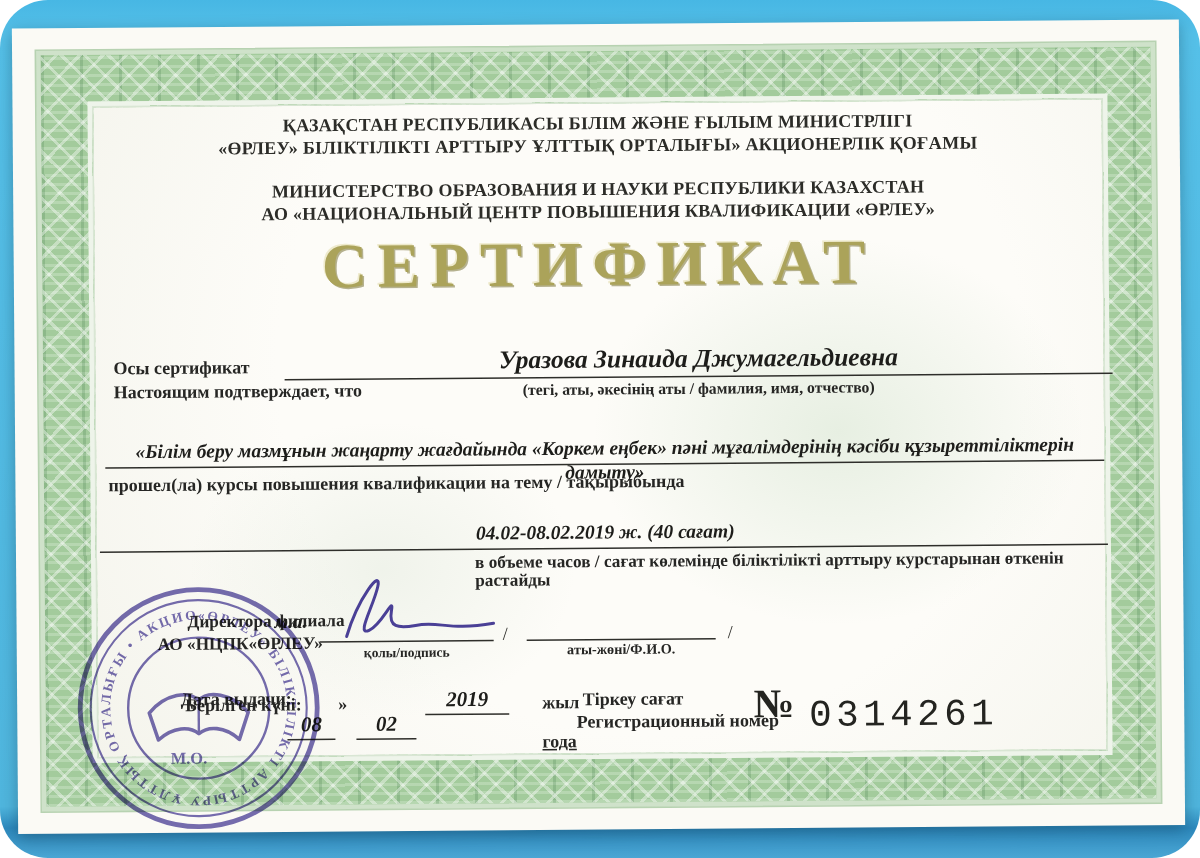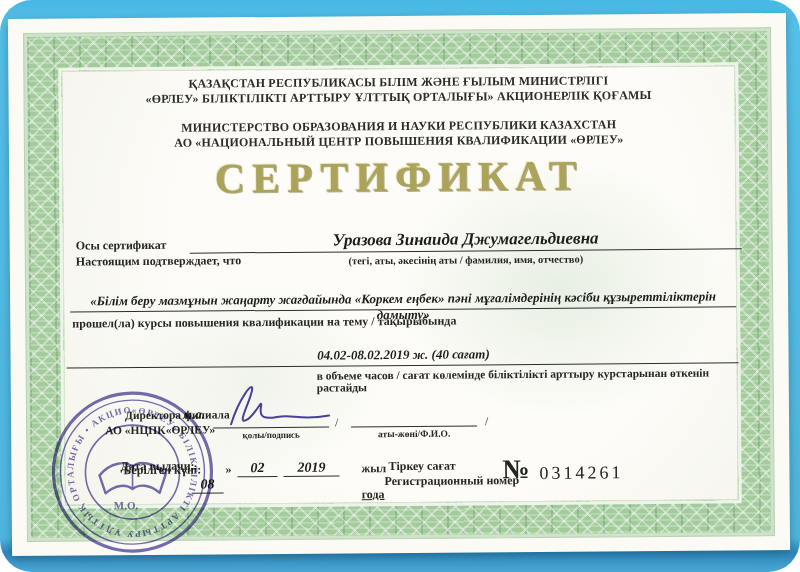--- a/index.html
+++ b/index.html
@@ -23,21 +23,21 @@
   .abs{position:absolute;}
   .center{text-align:center;}
   .hdr{width:100%;text-align:center;font-weight:bold;font-size:12px;line-height:15px;color:#2c2c28;letter-spacing:.2px;}
   .title{width:100%;text-align:center;font-weight:bold;font-size:42px;letter-spacing:7px;
     color:#aba35a;text-shadow:1px 1px 0 rgba(122,114,54,.55), -1px -1px 0 rgba(236,232,200,.9);}
   .lbl{font-weight:bold;font-size:12px;color:#262624;}
   .lbl-sm{font-weight:bold;font-size:9.5px;color:#262624;}
   .fill{font-weight:bold;font-style:italic;color:#1d1d1a;}
   .line{border-bottom:1.5px solid #2e2e2a;height:0;}
   .slash{font-size:12px;color:#2e2e2a;}
-  .mono-num{font-family:Liberation Serif, serif;font-size:18px;letter-spacing:3px;color:#242420;}
+  .mono-num{font-family:Liberation Mono, monospace;font-size:25px;letter-spacing:3px;color:#242420;}
   .nsign{font-size:27px;font-weight:bold;color:#242420;}
   .wm{pointer-events:none;}
   .stamp{opacity:.82;mix-blend-mode:multiply;}
 </style>
 </head>
 <body>
 
 <div class="photo">
   <div class="paper">
     <div class="frame">
@@ -84,21 +84,21 @@
         <div class="abs slash" style="left:270px;top:346px;">/</div>
         <div class="abs line" style="left:286px;width:126px;top:357px;"></div>
         <div class="abs lbl-sm center" style="left:286px;width:126px;top:360px;font-size:9.5px;">аты-жөні/Ф.И.О.</div>
         <div class="abs slash" style="left:420px;top:346px;">/</div>
 
         <div class="abs lbl" style="left:58px;top:392px;">Берілген күні:</div>
         <div class="abs lbl" style="left:55px;top:388px;">Дата выдачи:</div>
         <div class="abs lbl" style="left:116px;top:392px;">«</div>
         <div class="abs fill center" style="left:126px;width:32px;top:390px;font-size:14px;border-bottom:1.5px solid #2e2e2a;margin-top:16px;">08</div>
         <div class="abs lbl" style="left:160px;top:392px;">»</div>
-        <div class="abs fill center" style="left:172px;width:40px;top:390px;font-size:14px;border-bottom:1.5px solid #2e2e2a;">02</div>
+        <div class="abs fill center" style="left:172px;width:40px;top:406px;font-size:14px;border-bottom:1.5px solid #2e2e2a;">02</div>
         <div class="abs fill center" style="left:218px;width:56px;top:390px;font-size:14px;border-bottom:1.5px solid #2e2e2a;">2019</div>
         <div class="abs lbl" style="left:296px;top:392px;">жыл</div>
         <div class="abs lbl" style="left:296px;top:418px;text-decoration:underline;">года</div>
 
         <div class="abs lbl" style="left:323px;top:390px;">Тіркеу сағат</div>
         <div class="abs lbl" style="left:319px;top:405px;">Регистрационный номер</div>
         <div class="abs nsign" style="left:437px;top:386px;">№</div>
         <div class="abs mono-num" style="left:474px;top:395px;">0314261</div>
 
         <svg class="abs stamp" style="left:-18px;top:316px;z-index:5;" width="170" height="170" viewBox="0 0 170 170">

